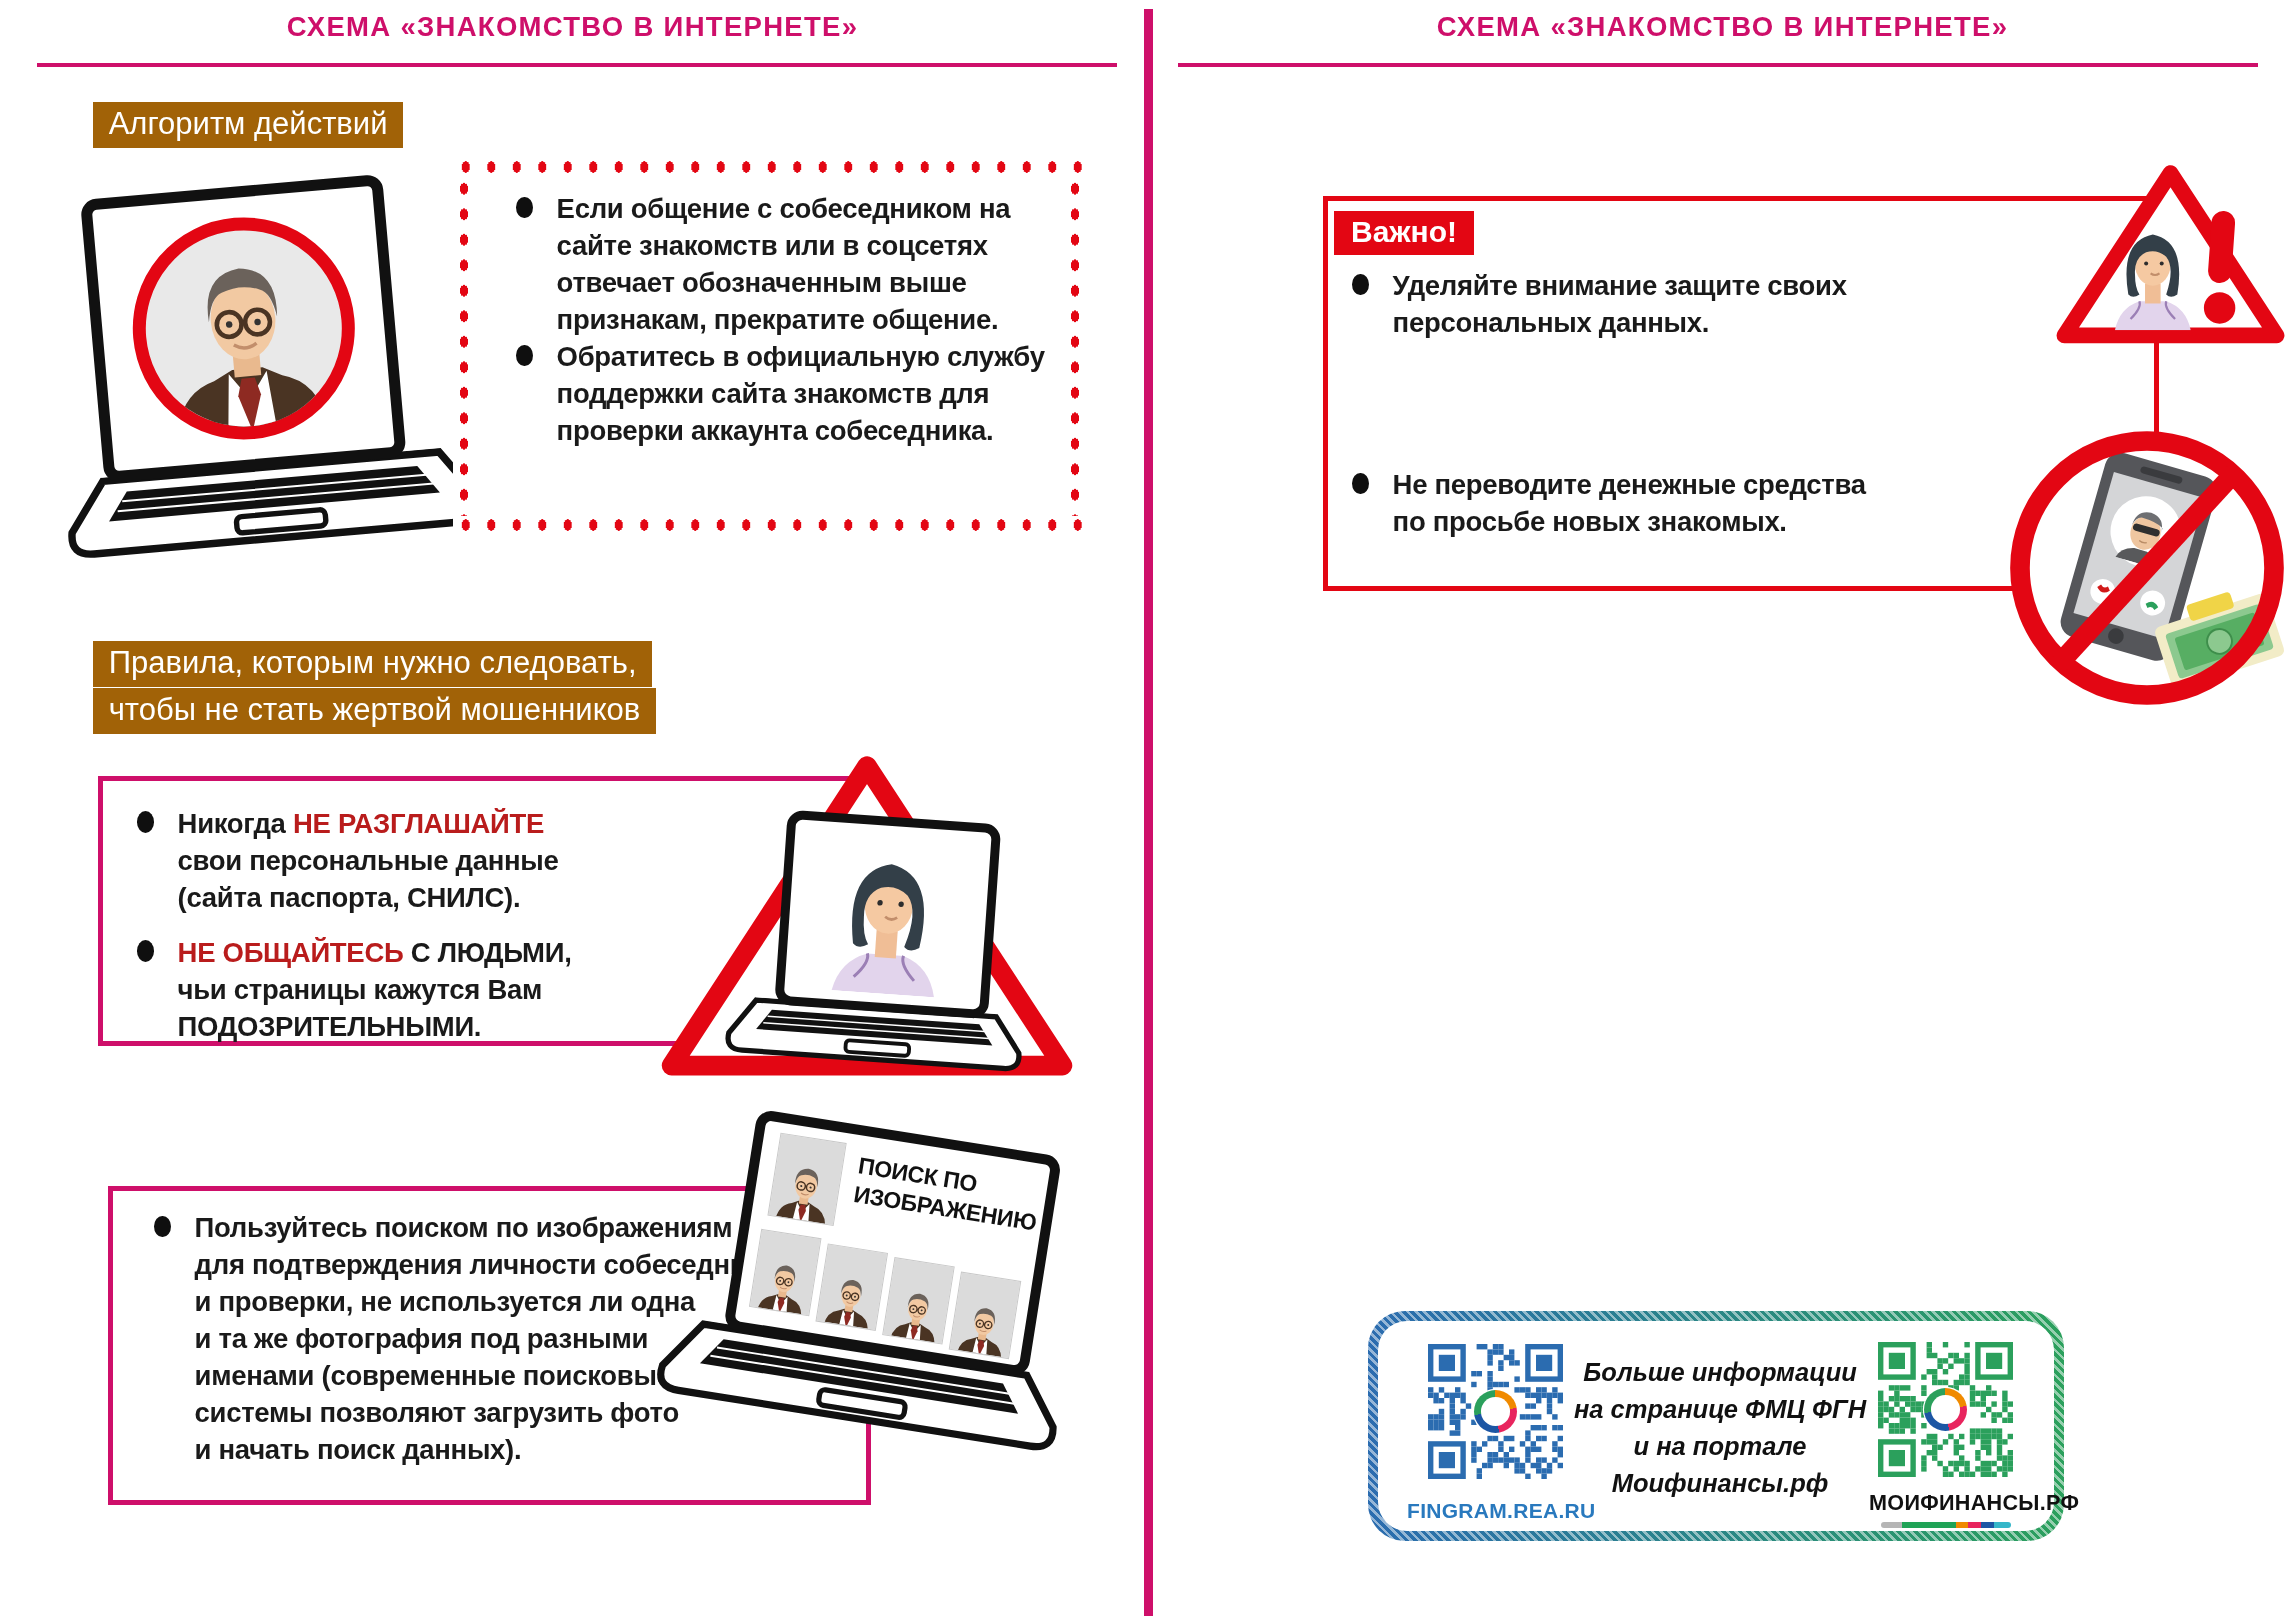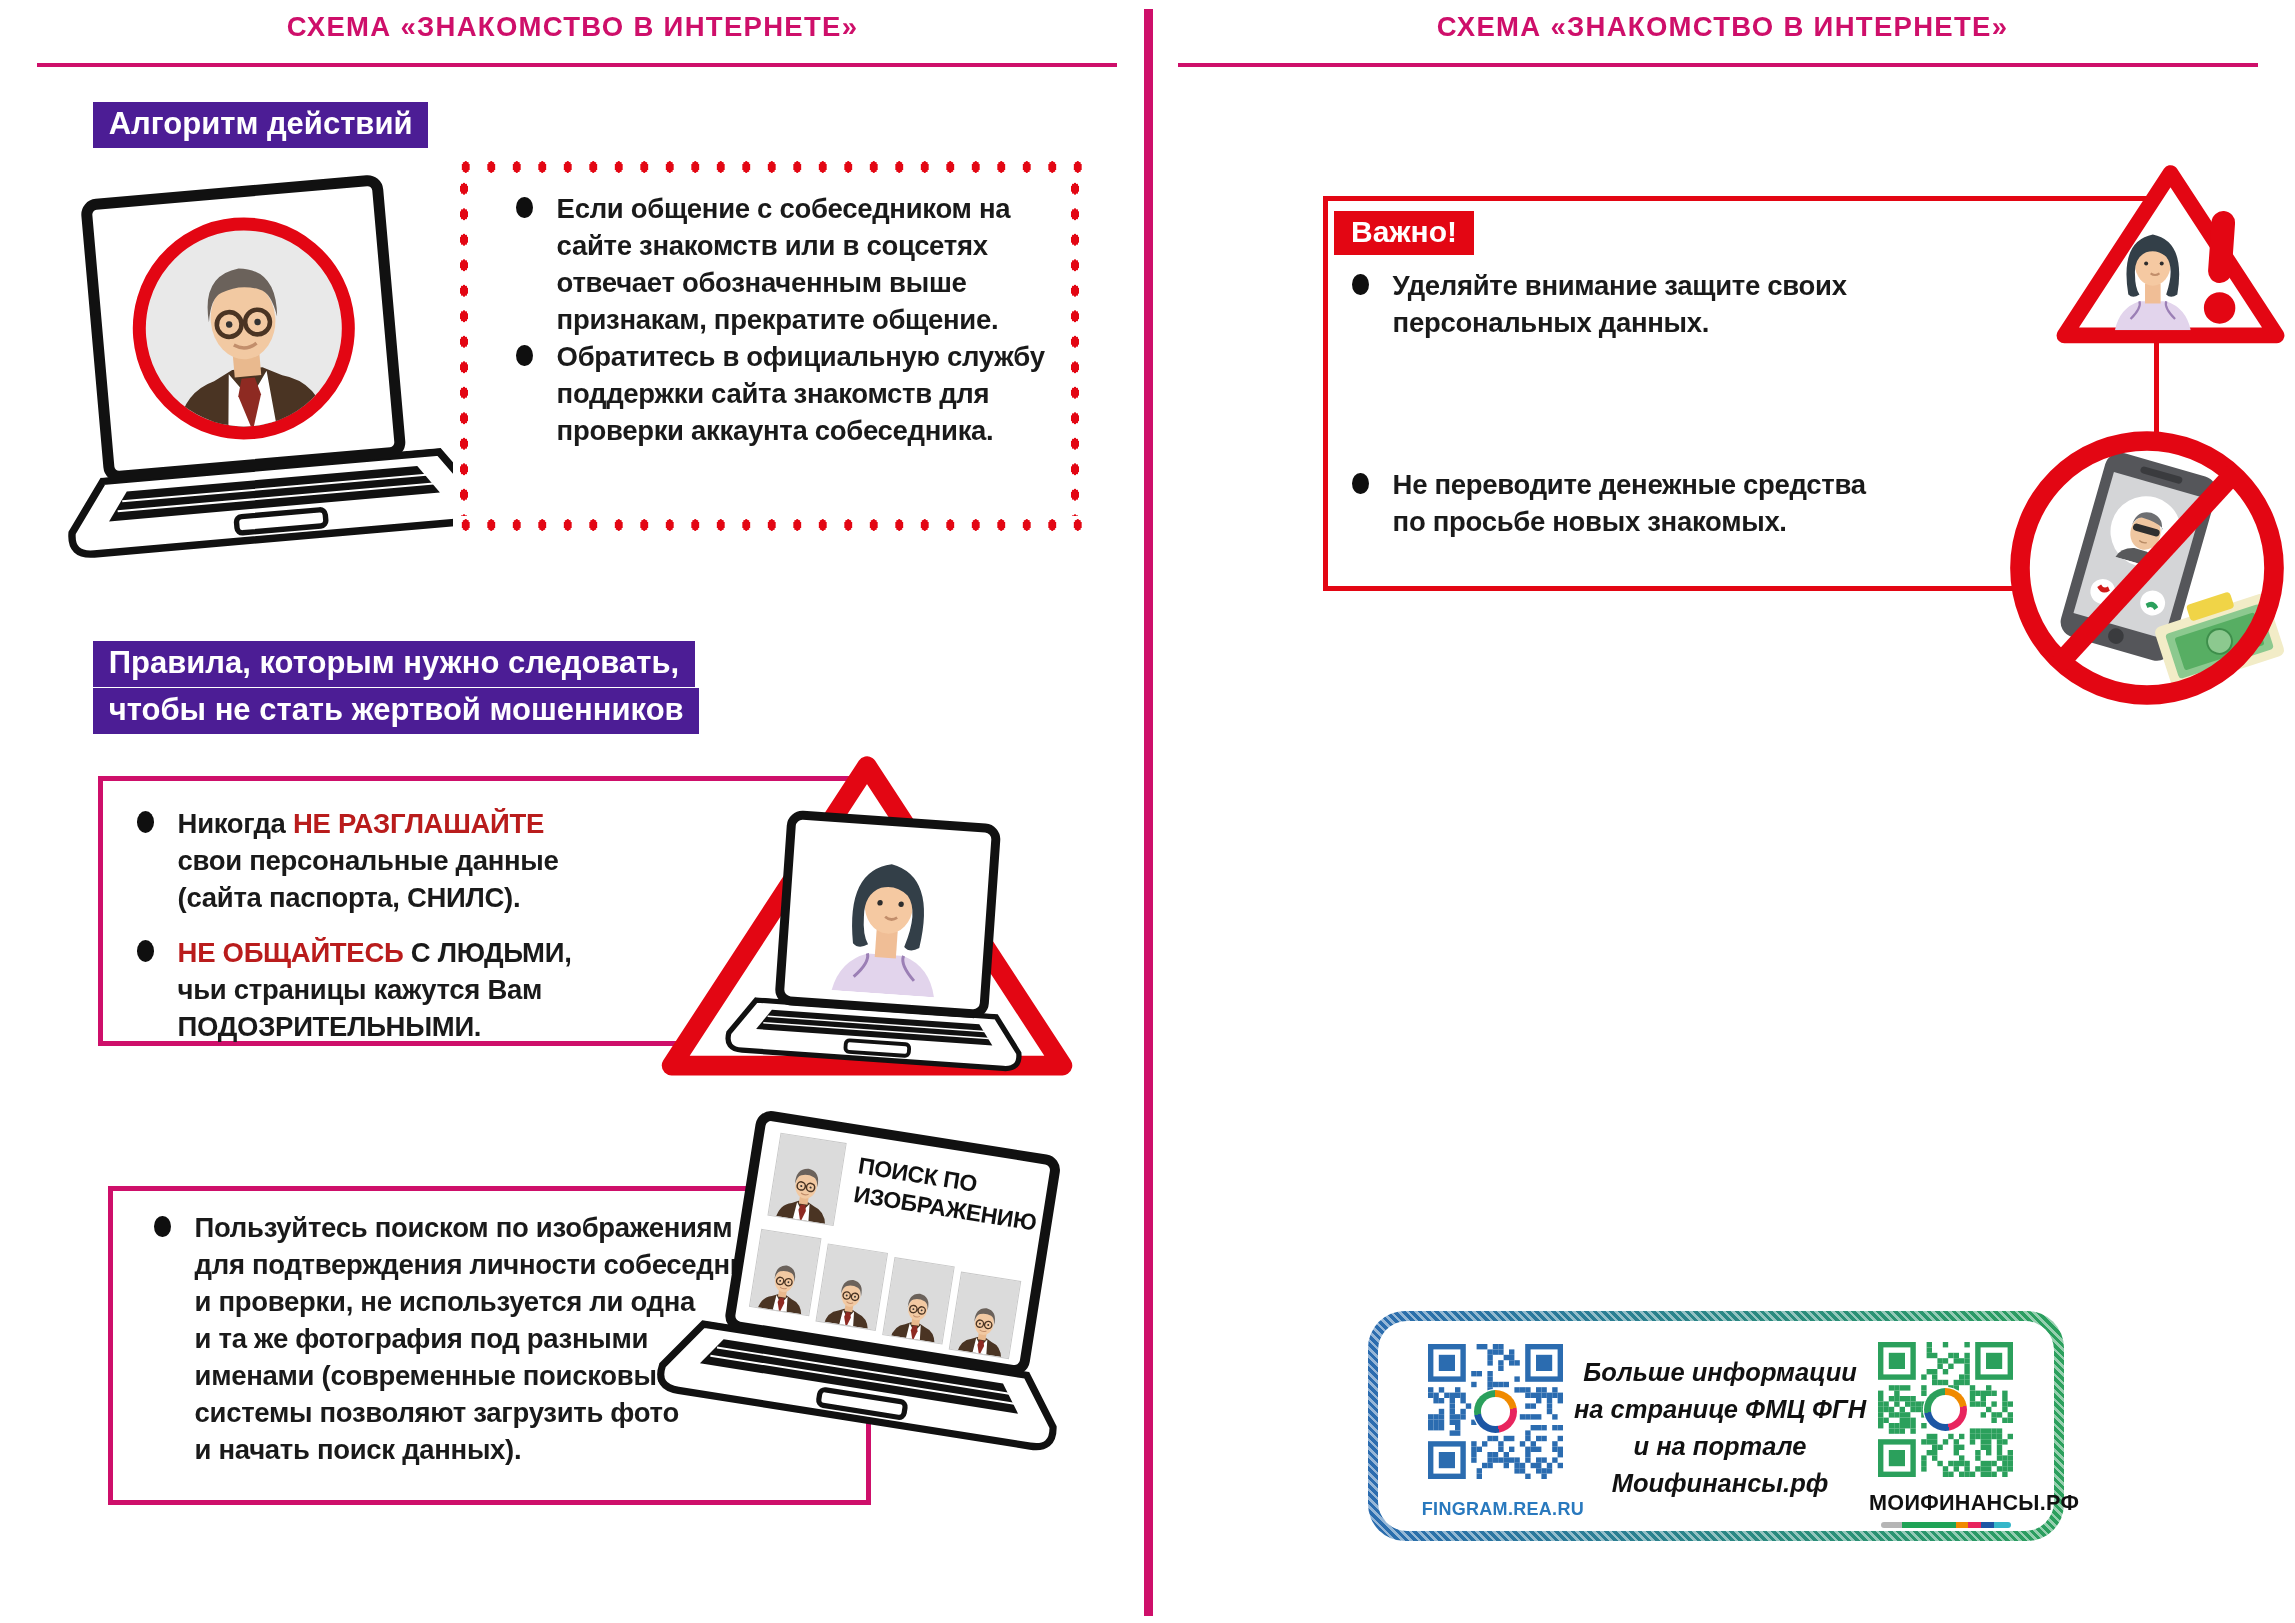--- a/index.html
+++ b/index.html
@@ -5,21 +5,21 @@
   html,body{margin:0;padding:0;background:#fff;}
   #stage{position:relative;width:2291px;height:1623px;background:#ffffff;overflow:hidden;
          font-family:"Liberation Sans", sans-serif; color:#1a1a1a;}
   .abs{position:absolute;}
   
   .page-header{position:absolute;top:10.5px;width:1145px;text-align:center;
        font-size:27.5px;font-weight:bold;letter-spacing:1.3px;color:#CE0F6A;}
   .header-rule{position:absolute;top:63px;height:3.9px;background:#CE0F6A;}
   .divider{position:absolute;left:1144px;top:9.2px;width:8.5px;height:1607px;background:#CE0F6A;}
   
-  .badge{display:inline-block;background:#4c1d95;color:#fff;font-weight:bold;
+  .badge{display:inline-block;background:#a16207;color:#fff;font-weight:normal;
          font-size:31px;padding:3.9px 15.7px 6.5px 15.7px;line-height:1.15;}
   .badge-red{display:inline-block;background:#E30613;color:#fff;font-weight:bold;
          font-size:30px;padding:3.9px 17px 6.5px 17px;}
   
   .magenta-box{position:absolute;border:5.2px solid #CE0F6A;background:#fff;}
   .red-box{position:absolute;border:5.9px solid #E30613;background:#fff;}
   .dotted-box{position:absolute;background:#fff;}
   .dots-h{position:absolute;left:0;right:0;height:22px;
       background-image:radial-gradient(ellipse 5.9px 7.9px at center,#E30613 70%,transparent 72%);
       background-size:25.5px 22px;background-repeat:repeat-x;}
@@ -470,21 +470,21 @@
             <rect x="144" y="0" width="56" height="56" fill="#2B6CB0"></rect>
             <rect x="152" y="8" width="40" height="40" fill="#fff"></rect>
             <rect x="160" y="16" width="24" height="24" fill="#2B6CB0"></rect>
             <rect x="0" y="144" width="56" height="56" fill="#2B6CB0"></rect>
             <rect x="8" y="152" width="40" height="40" fill="#fff"></rect>
             <rect x="16" y="160" width="24" height="24" fill="#2B6CB0"></rect>
             <circle cx="100" cy="100" r="33.6" fill="#fff"></circle>
           </svg>
         <div class="qr-logo"></div>
       </div>
-      <div class="qr-label" style="left:39px;top:188px;width:177px;font-size:18px;color:#2979BE;text-align:right;">FINGRAM.REA.RU</div>
+      <div class="qr-label" style="left:39px;top:188px;width:177px;font-size:21px;color:#2979BE;text-align:right;">FINGRAM.REA.RU</div>
       <div class="info-text" style="left:195px;top:43px;width:314px;font-style:italic;">
         <span class="ln" style="display:block">Больше информации</span>
         <span class="ln" style="display:block">на странице ФМЦ ФГН</span>
         <span class="ln" style="display:block">и на портале</span>
         <span class="ln" style="display:block">Моифинансы.рф</span>
       </div>
       <div class="qr-wrap" style="left:510px;top:31px;width:135px;height:135px;">
         <svg viewBox="0 0 200 200">
             <rect x="0" y="72" width="8" height="8" fill="#2BA05C"></rect>
             <rect x="0" y="80" width="8" height="8" fill="#2BA05C"></rect>

